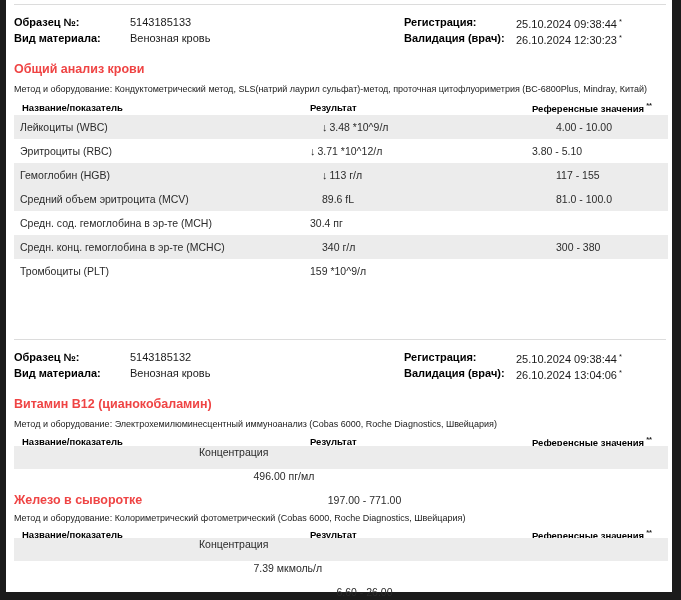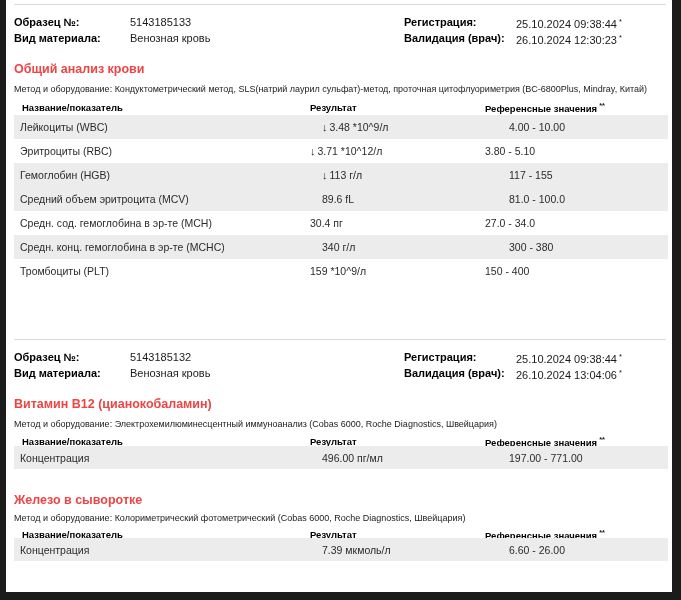--- a/index.html
+++ b/index.html
@@ -39,26 +39,26 @@
   .thead{
     position:absolute;left:8px;width:654px;height:16px;
     display:flex;align-items:center;
     font-size:9.5px;font-weight:bold;color:#000;
   }
   .tbody{position:absolute;left:8px;width:654px;}
   .trow{
     display:flex;align-items:center;height:24px;
     font-size:10.5px;color:#2b2b2b;
   }
-  .trow.h23{height:23px;}
+  .trow.h23{height:23px;flex-direction:column;}
   .trow.alt{background:#ececec;gap:12px;}
   .c-name{width:296px;padding-left:6px;box-sizing:border-box;white-space:nowrap;}
   .thead .c-name{padding-left:8px;}
   .c-res{width:175px;white-space:nowrap;}
-  .c-ref{flex:1;white-space:nowrap;}
+  .c-ref{flex:1;white-space:nowrap;margin-left:47px;}
   .flag{display:inline-block;margin-right:2px;font-size:11px;}
 </style>
 </head>
 <body>
 
 <div class="page">
 
   <div class="rule top"></div>
 
   <div class="hdr" style="top:14px;">
@@ -102,31 +102,29 @@
       <div class="c-ref">117 - 155</div>
     </div>
     <div class="trow alt">
       <div class="c-name">Средний объем эритроцита (MCV)</div>
       <div class="c-res"><span>89.6 fL</span></div>
       <div class="c-ref">81.0 - 100.0</div>
     </div>
     <div class="trow">
       <div class="c-name">Средн. сод. гемоглобина в эр-те (MCH)</div>
       <div class="c-res"><span>30.4 пг</span></div>
-      <div class="c-ref">27.0 - 34.0</div>
     </div>
     <div class="trow alt">
       <div class="c-name">Средн. конц. гемоглобина в эр-те (MCHC)</div>
       <div class="c-res"><span>340 г/л</span></div>
       <div class="c-ref">300 - 380</div>
     </div>
     <div class="trow">
       <div class="c-name">Тромбоциты (PLT)</div>
       <div class="c-res"><span>159 *10^9/л</span></div>
-      <div class="c-ref">150 - 400</div>
     </div>
   </div>
 
   <div class="rule mid"></div>
 
   <div class="hdr" style="top:349px;">
     <div class="hdr-line">
       <span class="hl pos-l1">Образец №:</span>
       <span class="hv pos-v1">5143185132</span>
       <span class="hl pos-l2">Регистрация:</span>

